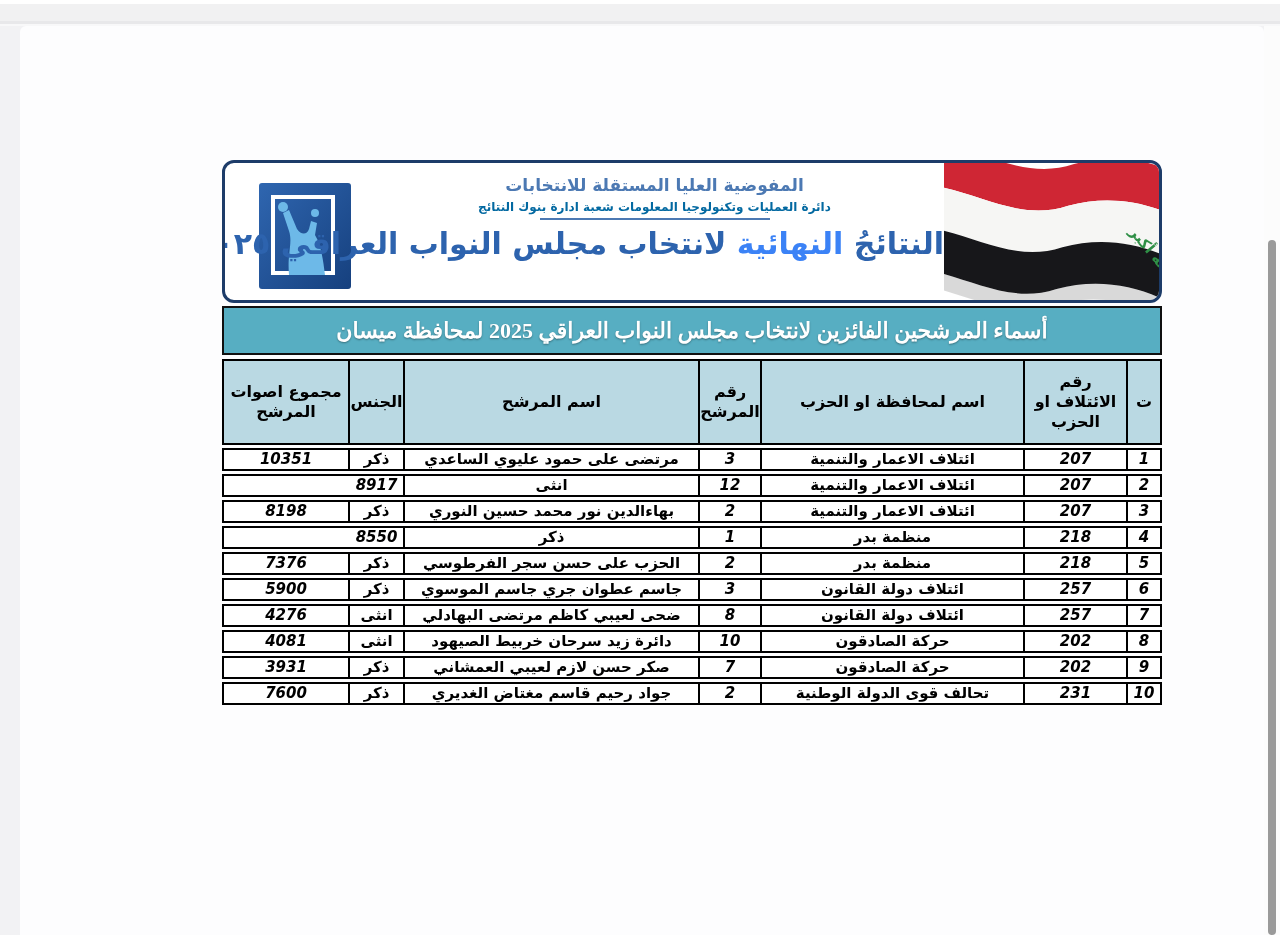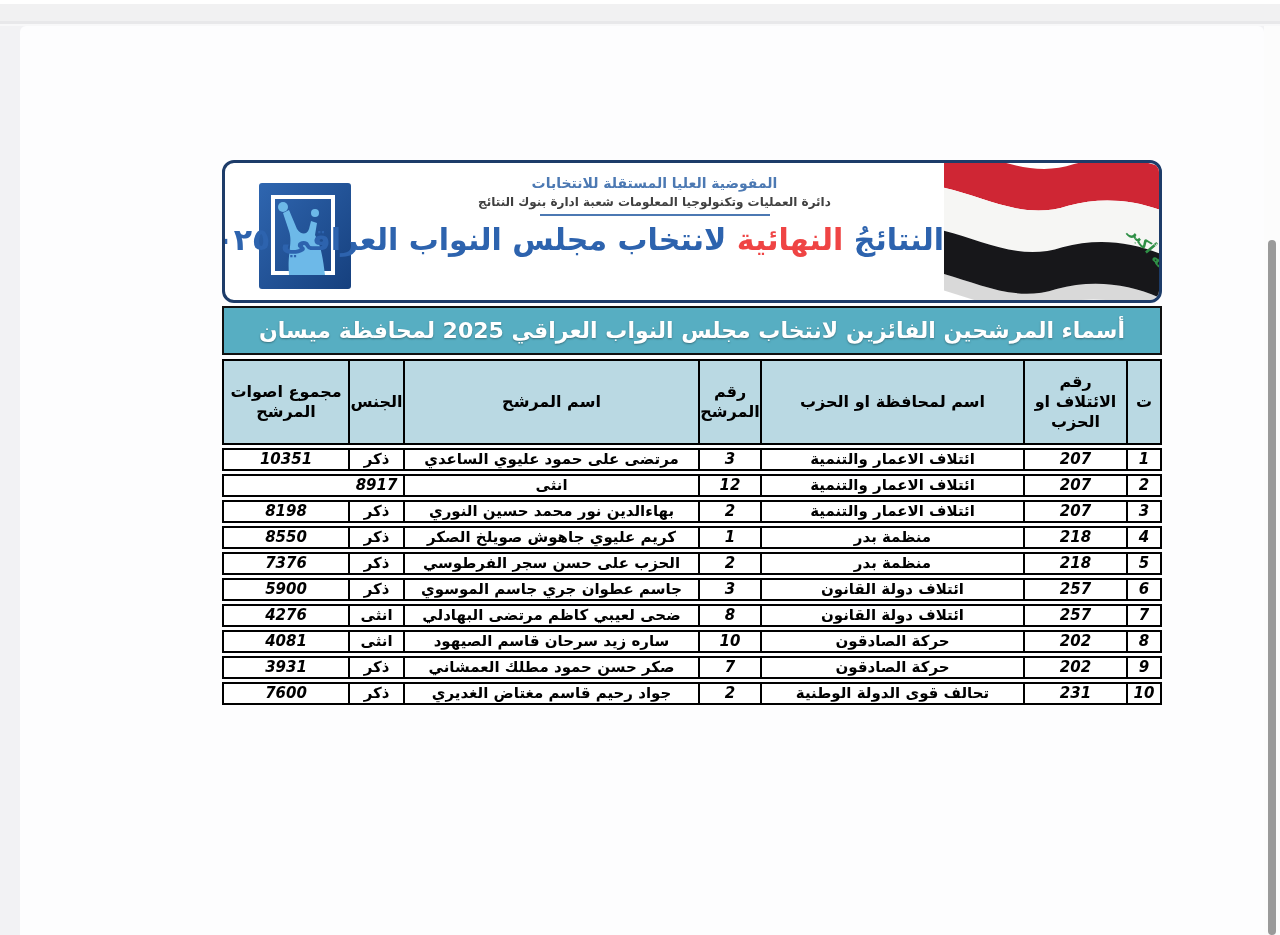--- a/index.html
+++ b/index.html
@@ -33,36 +33,37 @@
     position:relative; width:940px; height:143px;
     background:#ffffff;
     border:3px solid #1d3c69; border-radius:12px;
     overflow:hidden;
   }
   .ihec-logo{ position:absolute; top:20px; right:auto; left:34px; width:92px; height:106px; }
   .banner-texts{
     position:absolute; left:140px; right:215px; top:10px; text-align:center;
     direction:rtl;
   }
-  .org-line1{ font-size:14px; color:#4c79b3; font-weight:bold; line-height:1.5; }
-  .org-line2{ font-size:12px; color:#404040; font-weight:bold; line-height:1.4; }
+  .org-line1{ font-size:17px; color:#4c79b3; font-weight:bold; line-height:1.5; }
+  .org-line2{ font-size:12px; color:#0369a1; font-weight:bold; line-height:1.4; }
   .org-underline{ width:230px; height:2px; background:#4c79b3; margin:3px auto 2px auto; }
   .banner-title{
     margin-top:6px; font-size:30px; font-weight:bold; color:#2d63ae;
     white-space:nowrap; letter-spacing:-0.5px;
   }
-  .banner-title .red{ color:#ef4444;margin-top:12px; }
+  .banner-title .red{ color:#3b82f6;margin-top:12px; }
   .flag-wrap{ position:absolute; top:-3px; right:-3px; width:218px; height:148px; pointer-events:none; }
   
   .title-bar{
     margin-top:3px; height:49px;
     background:#57aec2; border:2px solid #101010;
     display:flex; align-items:center; justify-content:center;
     color:#ffffff; font-size:22px; font-weight:bold;
     text-shadow:0 1px 2px rgba(0,0,0,.35);
+    font-family:Liberation Serif, serif;
   }
   
   .tbl{ margin-top:4px; direction:rtl; }
   .t-row{
     display:grid;
     grid-template-columns:32px 103px 263px 62px 295px 55px 1fr;
     border:2px solid #000;
     background:#fff;
     height:23px;
     margin-top:3px;
@@ -164,21 +165,20 @@
             <div class="num">2</div>
             <div>بهاءالدين نور محمد حسين النوري</div>
             <div>ذكر</div>
             <div class="num">8198</div>
           </div>
           <div class="t-row">
             <div class="num">4</div>
             <div class="num">218</div>
             <div>منظمة بدر</div>
             <div class="num">1</div>
-            <div>كريم عليوي جاهوش صويلخ الصكر</div>
             <div>ذكر</div>
             <div class="num">8550</div>
           </div>
           <div class="t-row">
             <div class="num">5</div>
             <div class="num">218</div>
             <div>منظمة بدر</div>
             <div class="num">2</div>
             <div>الحزب على حسن سجر الفرطوسي</div>
             <div>ذكر</div>
@@ -200,30 +200,30 @@
             <div class="num">8</div>
             <div>ضحى لعيبي كاظم مرتضى البهادلي</div>
             <div>انثى</div>
             <div class="num">4276</div>
           </div>
           <div class="t-row">
             <div class="num">8</div>
             <div class="num">202</div>
             <div>حركة الصادقون</div>
             <div class="num">10</div>
-            <div>ساره زيد سرحان قاسم الصيهود</div>
+            <div>دائرة زيد سرحان خربيط الصيهود</div>
             <div>انثى</div>
             <div class="num">4081</div>
           </div>
           <div class="t-row">
             <div class="num">9</div>
             <div class="num">202</div>
             <div>حركة الصادقون</div>
             <div class="num">7</div>
-            <div>صكر حسن حمود مطلك العمشاني</div>
+            <div>صكر حسن لازم لعيبي العمشاني</div>
             <div>ذكر</div>
             <div class="num">3931</div>
           </div>
           <div class="t-row">
             <div class="num">10</div>
             <div class="num">231</div>
             <div>تحالف قوى الدولة الوطنية</div>
             <div class="num">2</div>
             <div>جواد رحيم قاسم مغتاض الغديري</div>
             <div>ذكر</div>

